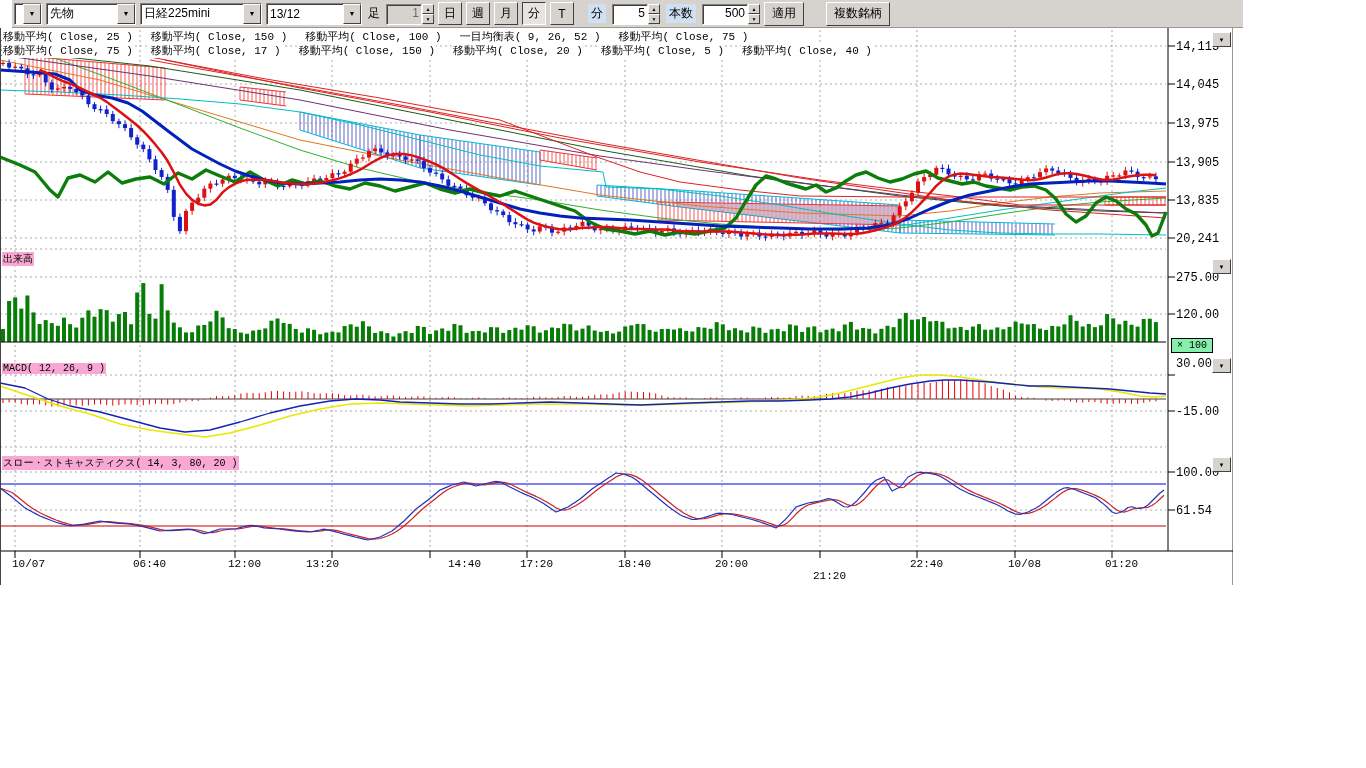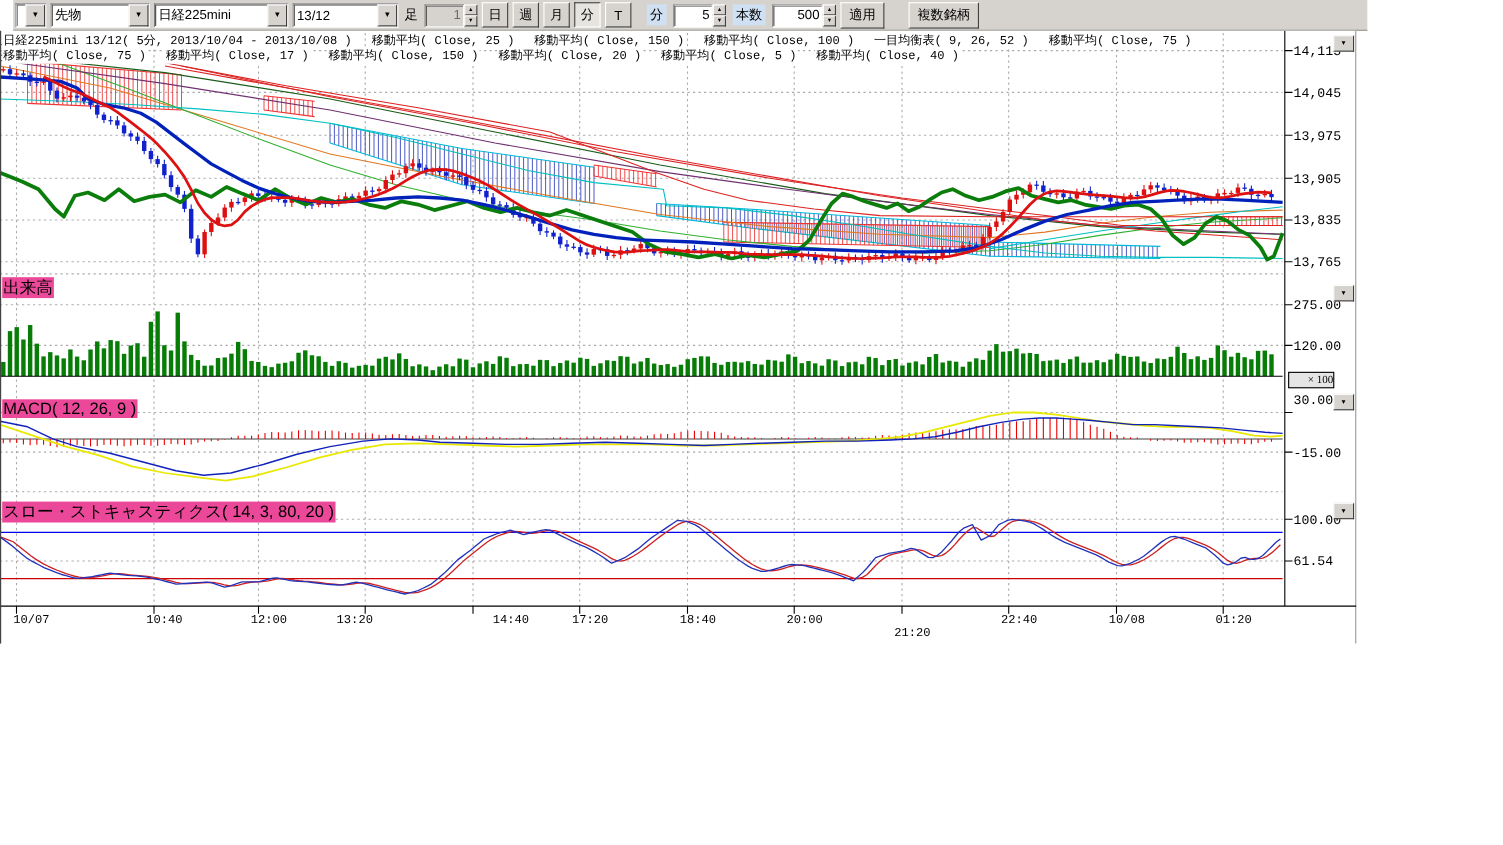--- a/index.html
+++ b/index.html
@@ -31,28 +31,28 @@
   #chartwin{position:absolute;left:0;top:28px;width:1233px;height:557px;background:#fff;
             border-left:1px solid #555;border-right:1px solid #999;box-sizing:border-box;}
   #chart-svg{position:absolute;left:0;top:28px;}
   .axlab{position:absolute;font-family:"Liberation Mono","DejaVu Sans Mono",monospace;
          font-size:12px;color:#000;white-space:nowrap;}
   .tlab{position:absolute;font-family:"Liberation Mono","DejaVu Sans Mono",monospace;
         font-size:11px;color:#000;white-space:nowrap;}
   .legend{position:absolute;left:2px;display:flex;gap:16px;white-space:nowrap;}
   .legend span{background:#fff;font-family:"Liberation Mono","DejaVu Sans Mono",monospace;
                font-size:11px;color:#000;padding:0 1px;}
-  .panlab{position:absolute;background:#ec4899;font-family:Liberation Sans, sans-serif;
-          font-size:15px;color:#000;padding:0 1px;}
+  .panlab{position:absolute;background:#f9a8d4;font-family:Liberation Mono, monospace;
+          font-size:10px;color:#000;padding:0 1px;}
   .axdrop{position:absolute;width:17px;height:13px;background:#d6d3ce;border:1px solid;
           border-color:#fff #404040 #404040 #fff;font-size:6px;display:flex;align-items:center;
           justify-content:center;color:#000;}
   #multbox{position:absolute;left:1171px;top:338px;width:40px;height:13px;border:1px solid #000;
-           background:#e5e5e5;font-family:Liberation Serif, serif;font-size:10px;
-           line-height:13px;text-align:right;}
+           background:#86efac;font-family:Liberation Mono, monospace;font-size:10px;
+           line-height:13px;text-align:center;}
 </style>
 </head>
 <body>
 
 <div id="screen">
 
   <div id="toolbar">
     <div class="combo" style="width:26px">
       <span class="cval"></span>
       <span class="cbtn">▼</span>
@@ -1285,21 +1285,20 @@
         <line x1="625" y1="551" x2="625" y2="558" stroke="#000" stroke-width="1"></line>
         <line x1="722" y1="551" x2="722" y2="558" stroke="#000" stroke-width="1"></line>
         <line x1="820" y1="551" x2="820" y2="558" stroke="#000" stroke-width="1"></line>
         <line x1="917" y1="551" x2="917" y2="558" stroke="#000" stroke-width="1"></line>
         <line x1="1015" y1="551" x2="1015" y2="558" stroke="#000" stroke-width="1"></line>
         <line x1="1112" y1="551" x2="1112" y2="558" stroke="#000" stroke-width="1"></line>
       </g>
     </svg>
 
   <div class="legend" style="top:29px">
-    <span>日経225mini 13/12( 5分, 2013/10/04 - 2013/10/08 )</span>
     <span>移動平均( Close, 25 )</span>
     <span>移動平均( Close, 150 )</span>
     <span>移動平均( Close, 100 )</span>
     <span>一目均衡表( 9, 26, 52 )</span>
     <span>移動平均( Close, 75 )</span>
   </div>
   <div class="legend" style="top:43px">
     <span>移動平均( Close, 75 )</span>
     <span>移動平均( Close, 17 )</span>
     <span>移動平均( Close, 150 )</span>
@@ -1310,21 +1309,21 @@
 
   <div class="panlab" style="left:2px;top:252px">出来高</div>
   <div class="panlab" style="left:2px;top:363px">MACD( 12, 26, 9 )</div>
   <div class="panlab" style="left:2px;top:456px">スロー・ストキャスティクス( 14, 3, 80, 20 )</div>
 
   <span class="axlab" style="left:1176px;top:40px">14,115</span>
   <span class="axlab" style="left:1176px;top:78px">14,045</span>
   <span class="axlab" style="left:1176px;top:117px">13,975</span>
   <span class="axlab" style="left:1176px;top:156px">13,905</span>
   <span class="axlab" style="left:1176px;top:194px">13,835</span>
-  <span class="axlab" style="left:1176px;top:232px">13,765</span>
+  <span class="axlab" style="left:1176px;top:232px">20,241</span>
   <span class="axlab" style="left:1176px;top:271px">275.00</span>
   <span class="axlab" style="left:1176px;top:308px">120.00</span>
   <div id="multbox">× 100</div>
   <span class="axlab" style="left:1176px;top:357px">30.00</span>
   <span class="axlab" style="left:1176px;top:405px">-15.00</span>
   <span class="axlab" style="left:1176px;top:466px">100.00</span>
   <span class="axlab" style="left:1176px;top:504px">61.54</span>
 
   <div class="axdrop" style="left:1212px;top:32px">
       <span>▼</span>
@@ -1333,21 +1332,21 @@
       <span>▼</span>
     </div>
   <div class="axdrop" style="left:1212px;top:358px">
       <span>▼</span>
     </div>
   <div class="axdrop" style="left:1212px;top:457px">
       <span>▼</span>
     </div>
 
   <span class="tlab" style="left:12px;top:558px">10/07</span>
-  <span class="tlab" style="left:133px;top:558px">10:40</span>
+  <span class="tlab" style="left:133px;top:558px">06:40</span>
   <span class="tlab" style="left:228px;top:558px">12:00</span>
   <span class="tlab" style="left:306px;top:558px">13:20</span>
   <span class="tlab" style="left:448px;top:558px">14:40</span>
   <span class="tlab" style="left:520px;top:558px">17:20</span>
   <span class="tlab" style="left:618px;top:558px">18:40</span>
   <span class="tlab" style="left:715px;top:558px">20:00</span>
   <span class="tlab" style="left:813px;top:570px">21:20</span>
   <span class="tlab" style="left:910px;top:558px">22:40</span>
   <span class="tlab" style="left:1008px;top:558px">10/08</span>
   <span class="tlab" style="left:1105px;top:558px">01:20</span>

